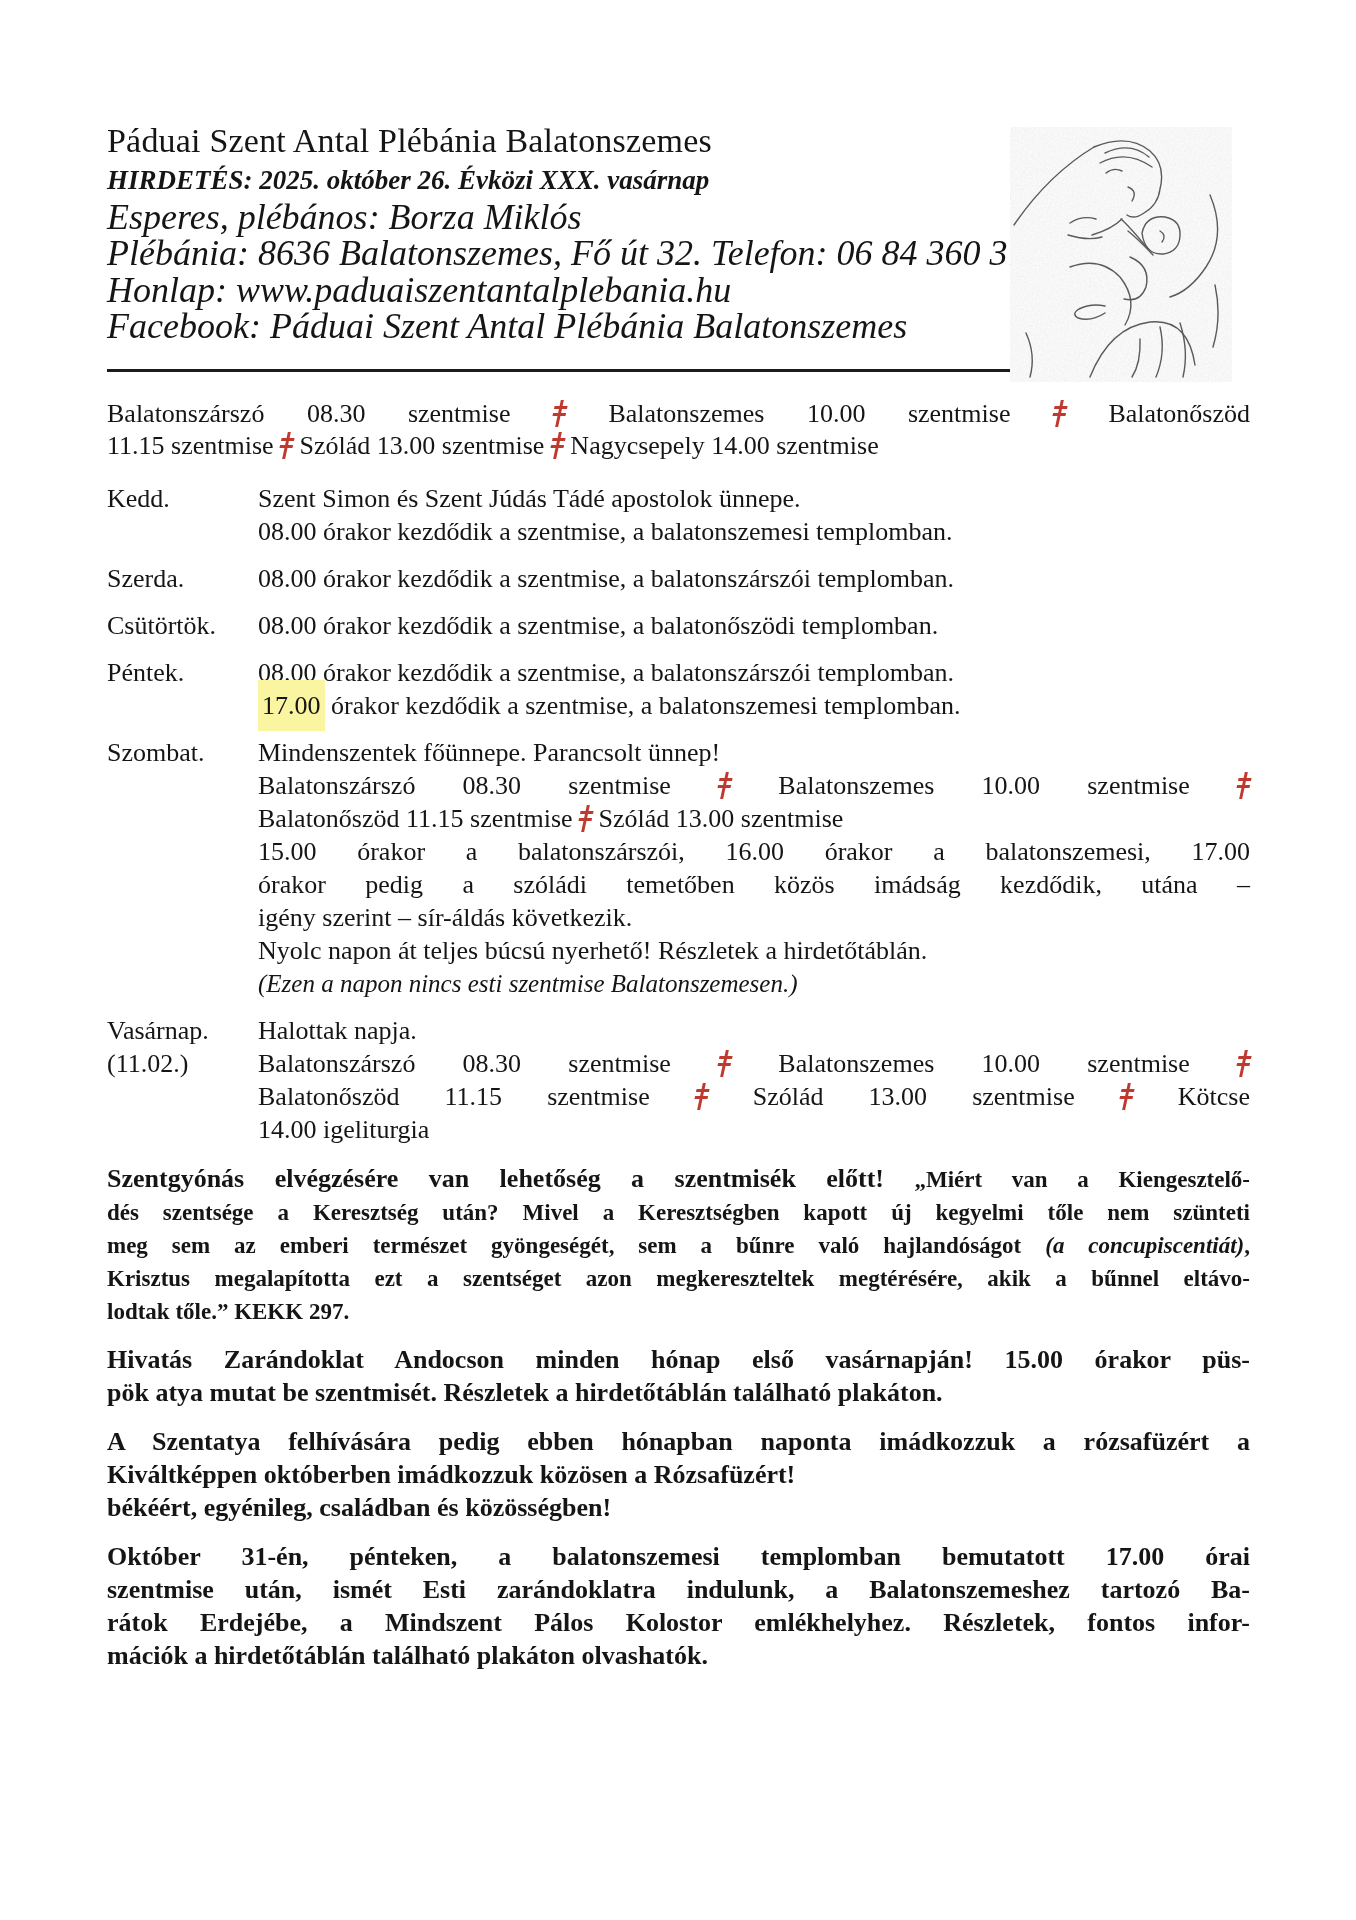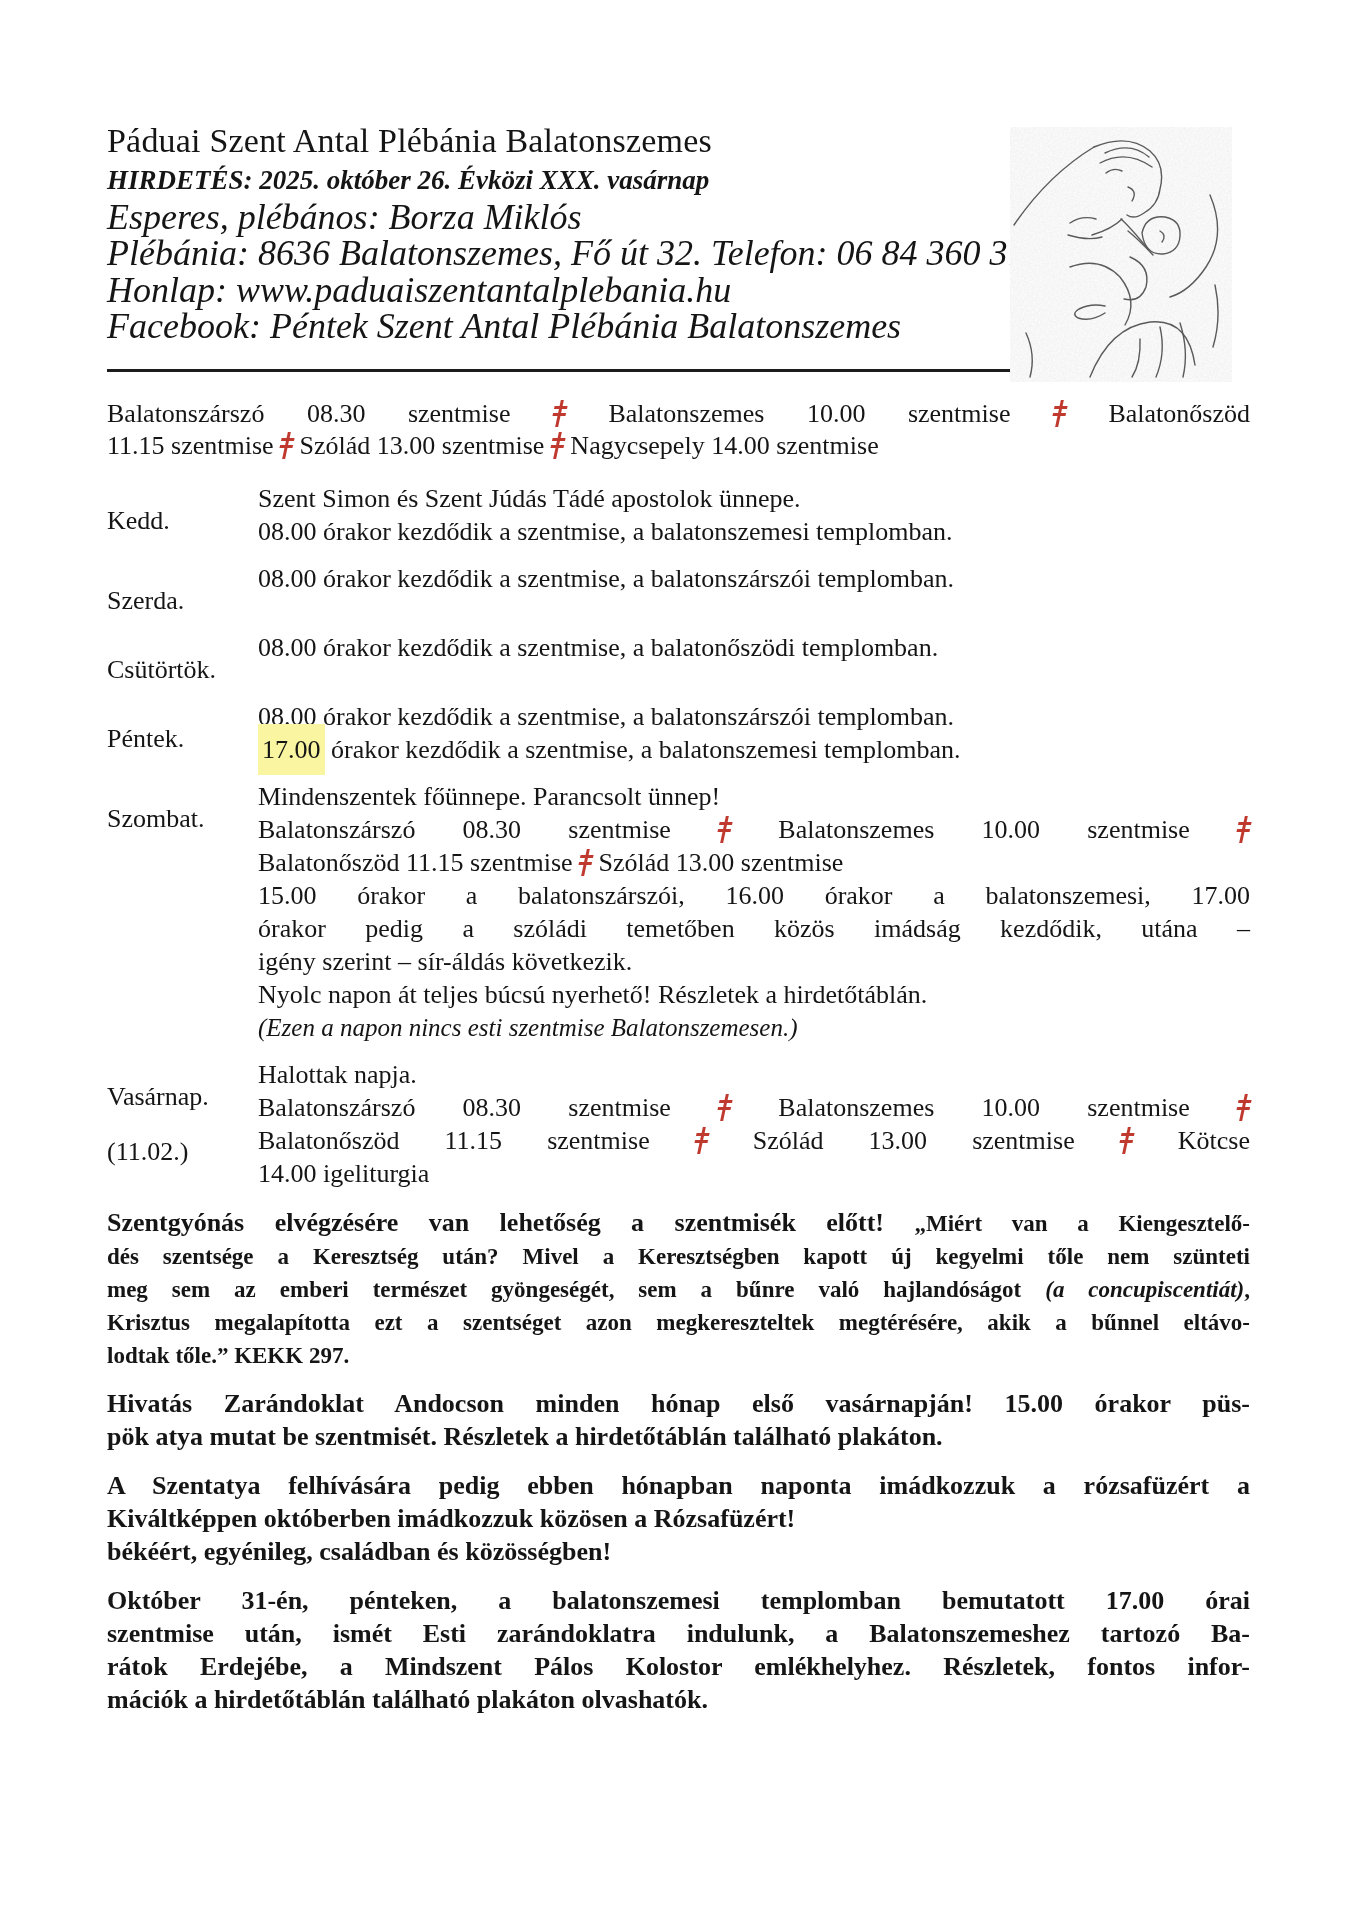--- a/index.html
+++ b/index.html
@@ -27,21 +27,21 @@
   .line.j{text-align-last:justify;-moz-text-align-last:justify;}
   .sm{font-size:23px;line-height:29px;}
   .it{font-style:italic;}
   .note{font-style:italic;font-size:25px;line-height:30px;}
   .hl{background:#f9f5a1;padding:11px 4px;}
 
   
   .week{margin-top:20px;}
   .wrow{display:grid;grid-template-columns:151px 1fr;margin-top:14px;font-size:26px;line-height:33px;}
   .wrow:first-child{margin-top:0;}
-  .daycell div{line-height:33px;margin-top:22px;}
+  .daycell div{line-height:33px;}
 
   
   .cross{
     display:inline-block;width:13px;height:27px;vertical-align:-5px;
     background:
       linear-gradient(#c0392f,#c0392f) 50% 0/3px 100% no-repeat,
       linear-gradient(#c0392f,#c0392f) 0 6px/100% 3px no-repeat,
       linear-gradient(#c0392f,#c0392f) 0 13px/100% 3px no-repeat;
     transform:skewX(-12deg);
   }
@@ -51,21 +51,21 @@
 
 <div class="page">
 
   <div class="title">Páduai Szent Antal Plébánia Balatonszemes</div>
 
   <div class="header-block">
     <div class="hdr bold">HIRDETÉS: 2025. október 26. Évközi XXX. vasárnap</div>
     <div class="hdr">Esperes, plébános: Borza Miklós</div>
     <div class="hdr">Plébánia: 8636 Balatonszemes, Fő út 32. Telefon: 06 84 360 370</div>
     <div class="hdr">Honlap: www.paduaiszentantalplebania.hu</div>
-    <div class="hdr">Facebook: Péntek Szent Antal Plébánia Balatonszemes</div>
+    <div class="hdr">Facebook: Páduai Szent Antal Plébánia Balatonszemes</div>
   </div>
 
   <svg class="sketch" viewBox="0 0 222 255" xmlns="http://www.w3.org/2000/svg">
     <defs>
       <filter id="grain" x="0" y="0" width="100%" height="100%">
         <feTurbulence type="fractalNoise" baseFrequency="0.55" numOctaves="2" result="n"></feTurbulence>
         <feColorMatrix in="n" type="matrix" values="0 0 0 0 0.25  0 0 0 0 0.25  0 0 0 0 0.25  0 0 0 0.28 0"></feColorMatrix>
       </filter>
     </defs>
     <rect width="222" height="255" fill="#ffffff"></rect>

